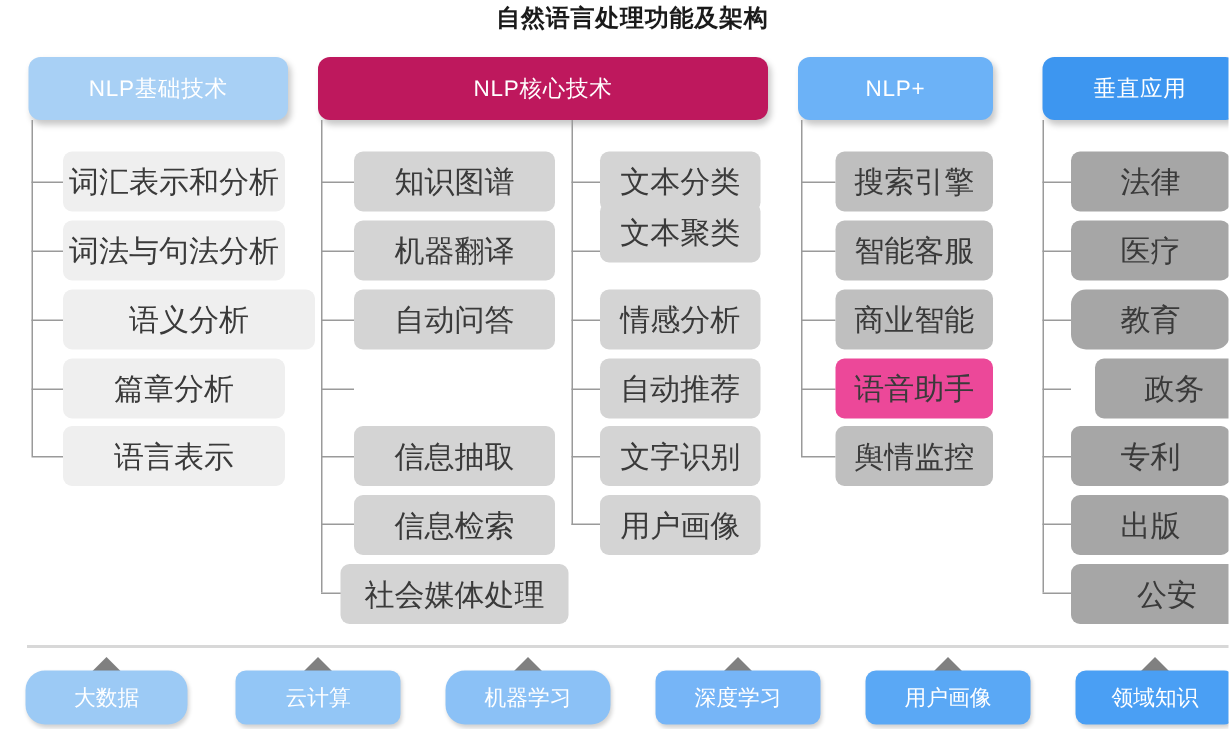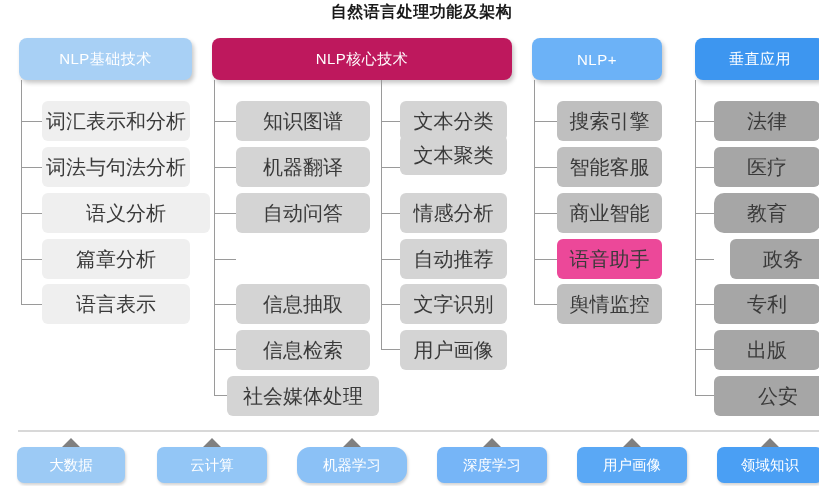--- a/index.html
+++ b/index.html
@@ -233,21 +233,21 @@
     <svg width="26" height="26" viewBox="0 0 26 26">
         <path d="M13 1 L24 12 L18.5 12 L18.5 25 L7.5 25 L7.5 12 L2 12 Z" fill="#808080"></path>
       </svg>
   </div>
   <div class="arrow-up" style="left:745px;">
     <svg width="26" height="26" viewBox="0 0 26 26">
         <path d="M13 1 L24 12 L18.5 12 L18.5 25 L7.5 25 L7.5 12 L2 12 Z" fill="#808080"></path>
       </svg>
   </div>
 
-  <div class="found-box" style="left:5px; width:108px; background:#9ccaf5;">大数据</div>
+  <div class="found-box" style="left:5px; width:108px; background:#9ccaf5;border-radius:13px;">大数据</div>
   <div class="found-box" style="left:145px; width:110px; background:#93c6f6;">云计算</div>
   <div class="found-box" style="left:285px; width:110px; background:#8bc1f6;border-radius:13px;">机器学习</div>
   <div class="found-box" style="left:425px; width:110px; background:#76b5f7;">深度学习</div>
   <div class="found-box" style="left:565px; width:110px; background:#5aa8f5;">用户画像</div>
   <div class="found-box" style="left:705px; width:106px; background:#4a9ff4;font-family:Liberation Serif, serif;">领域知识</div>
 
   <div class="watermark"></div>
 
 </div>
 

